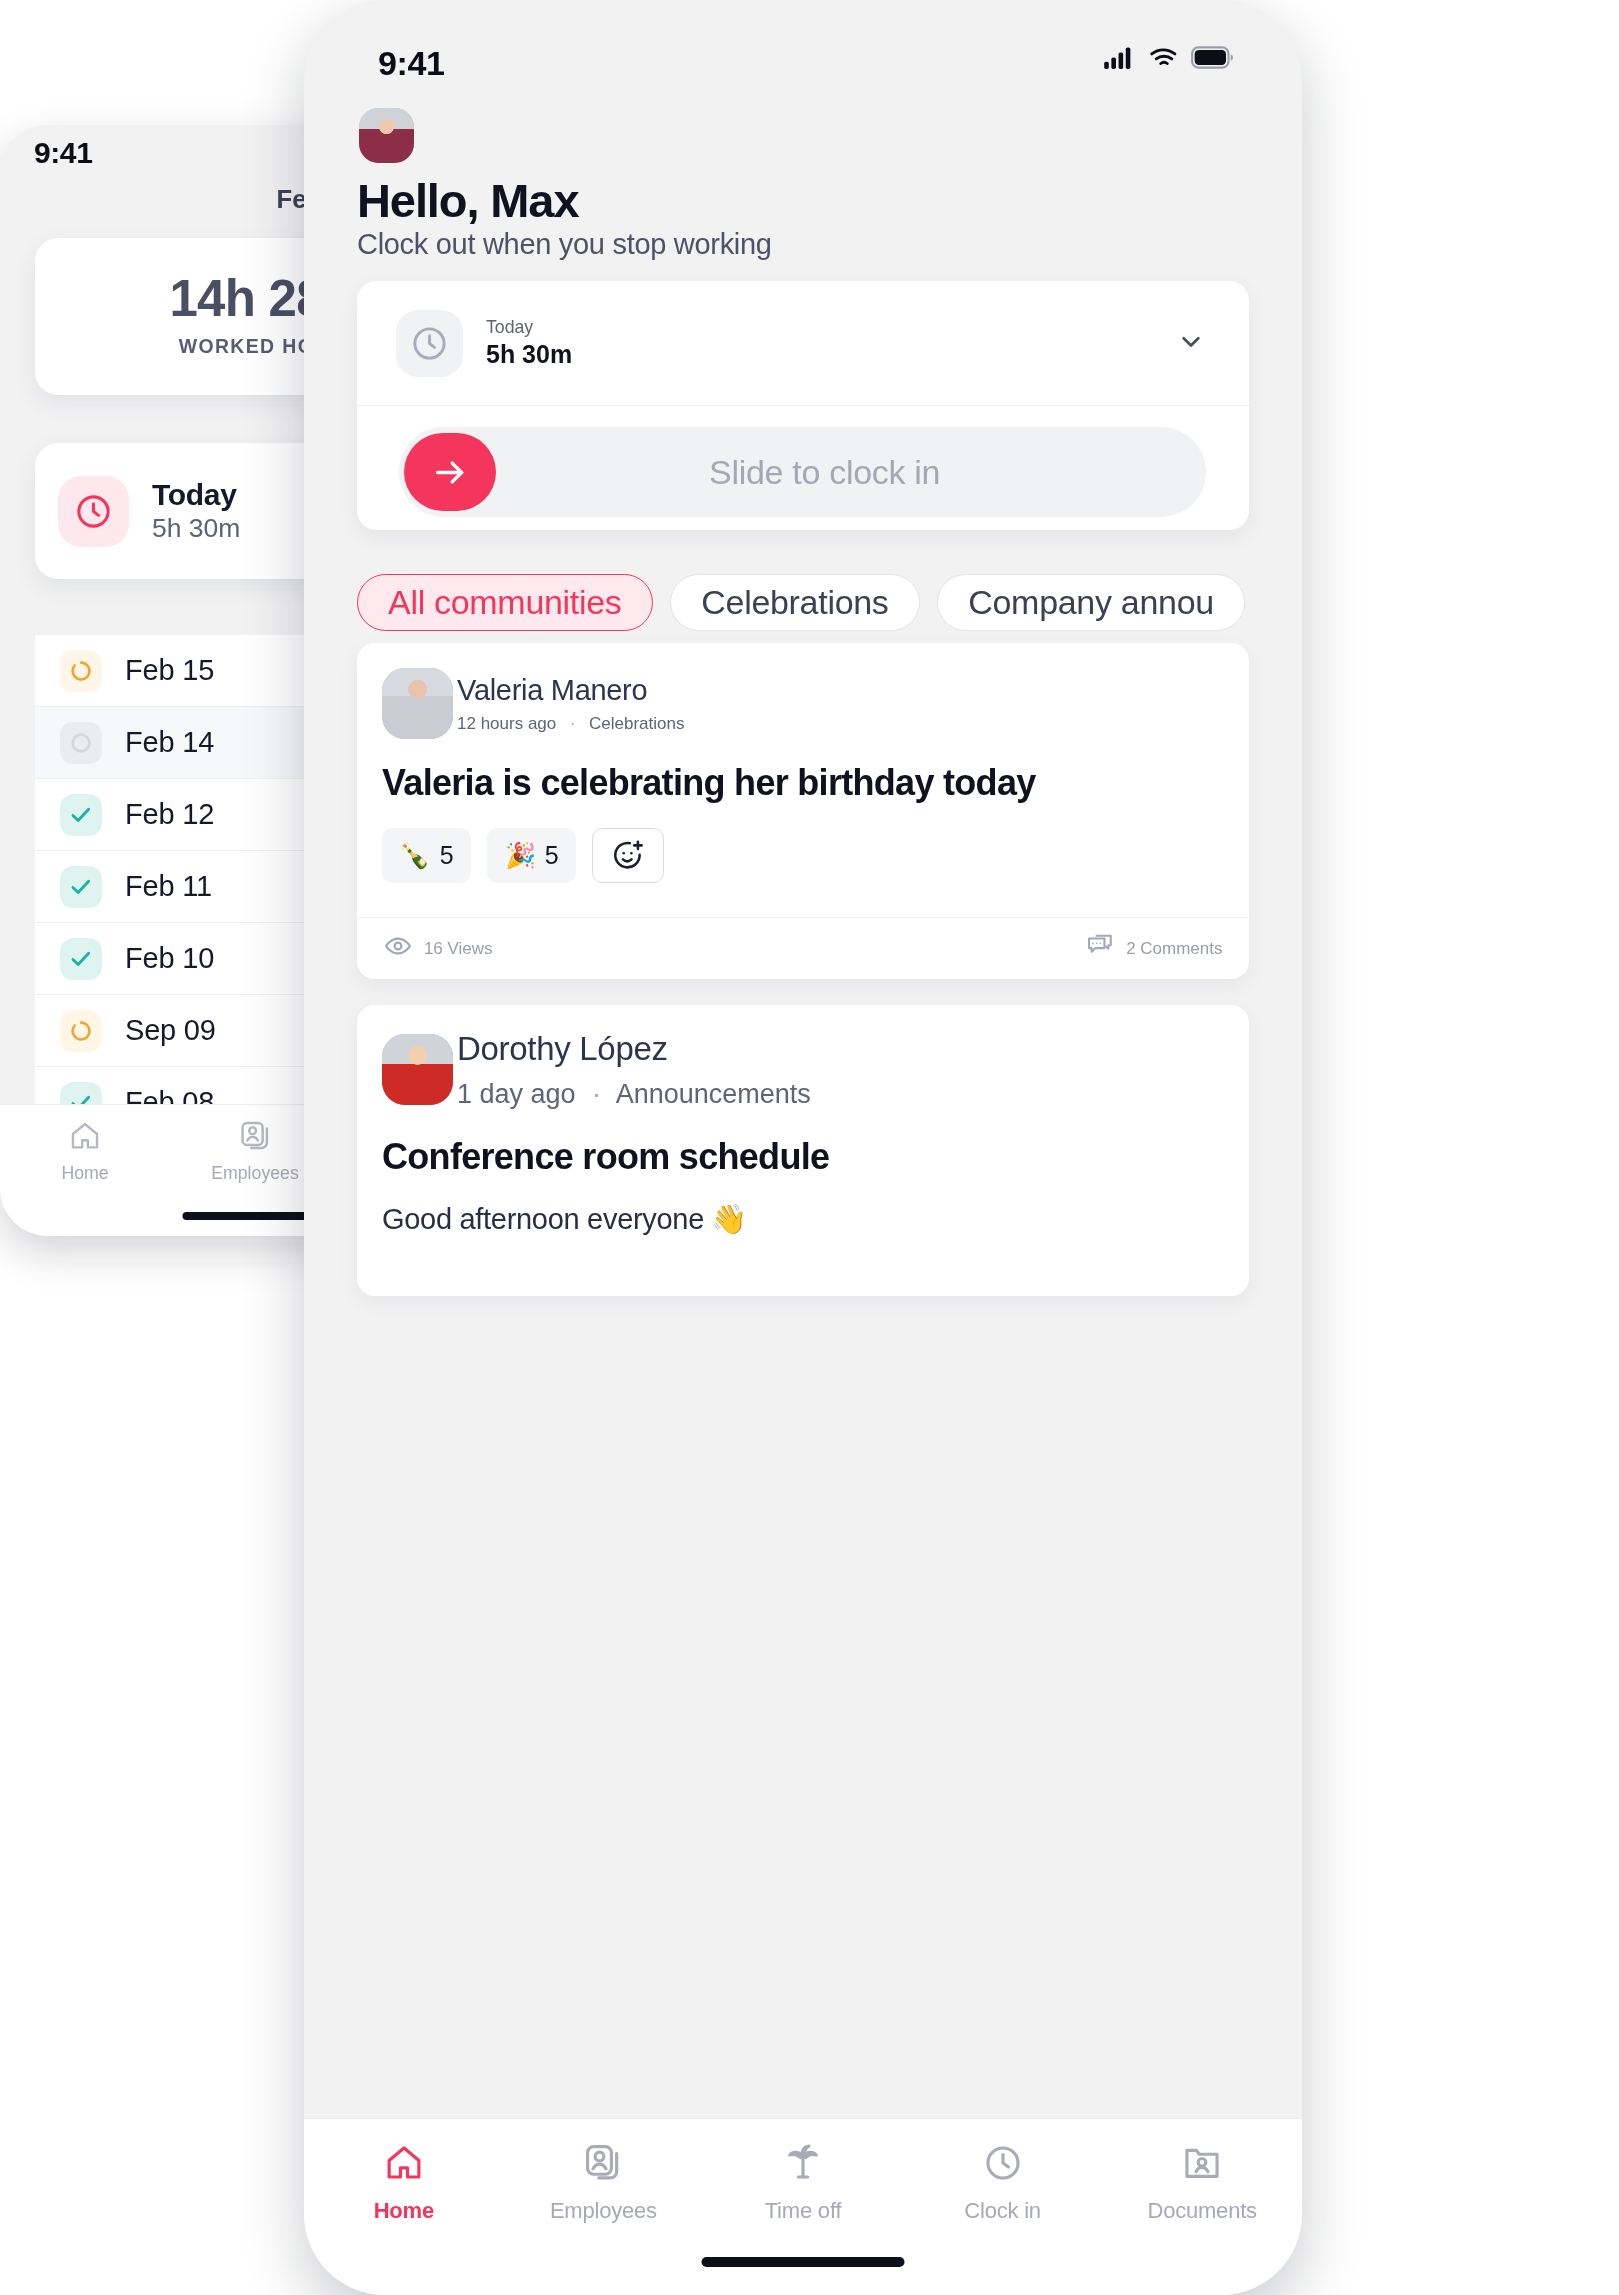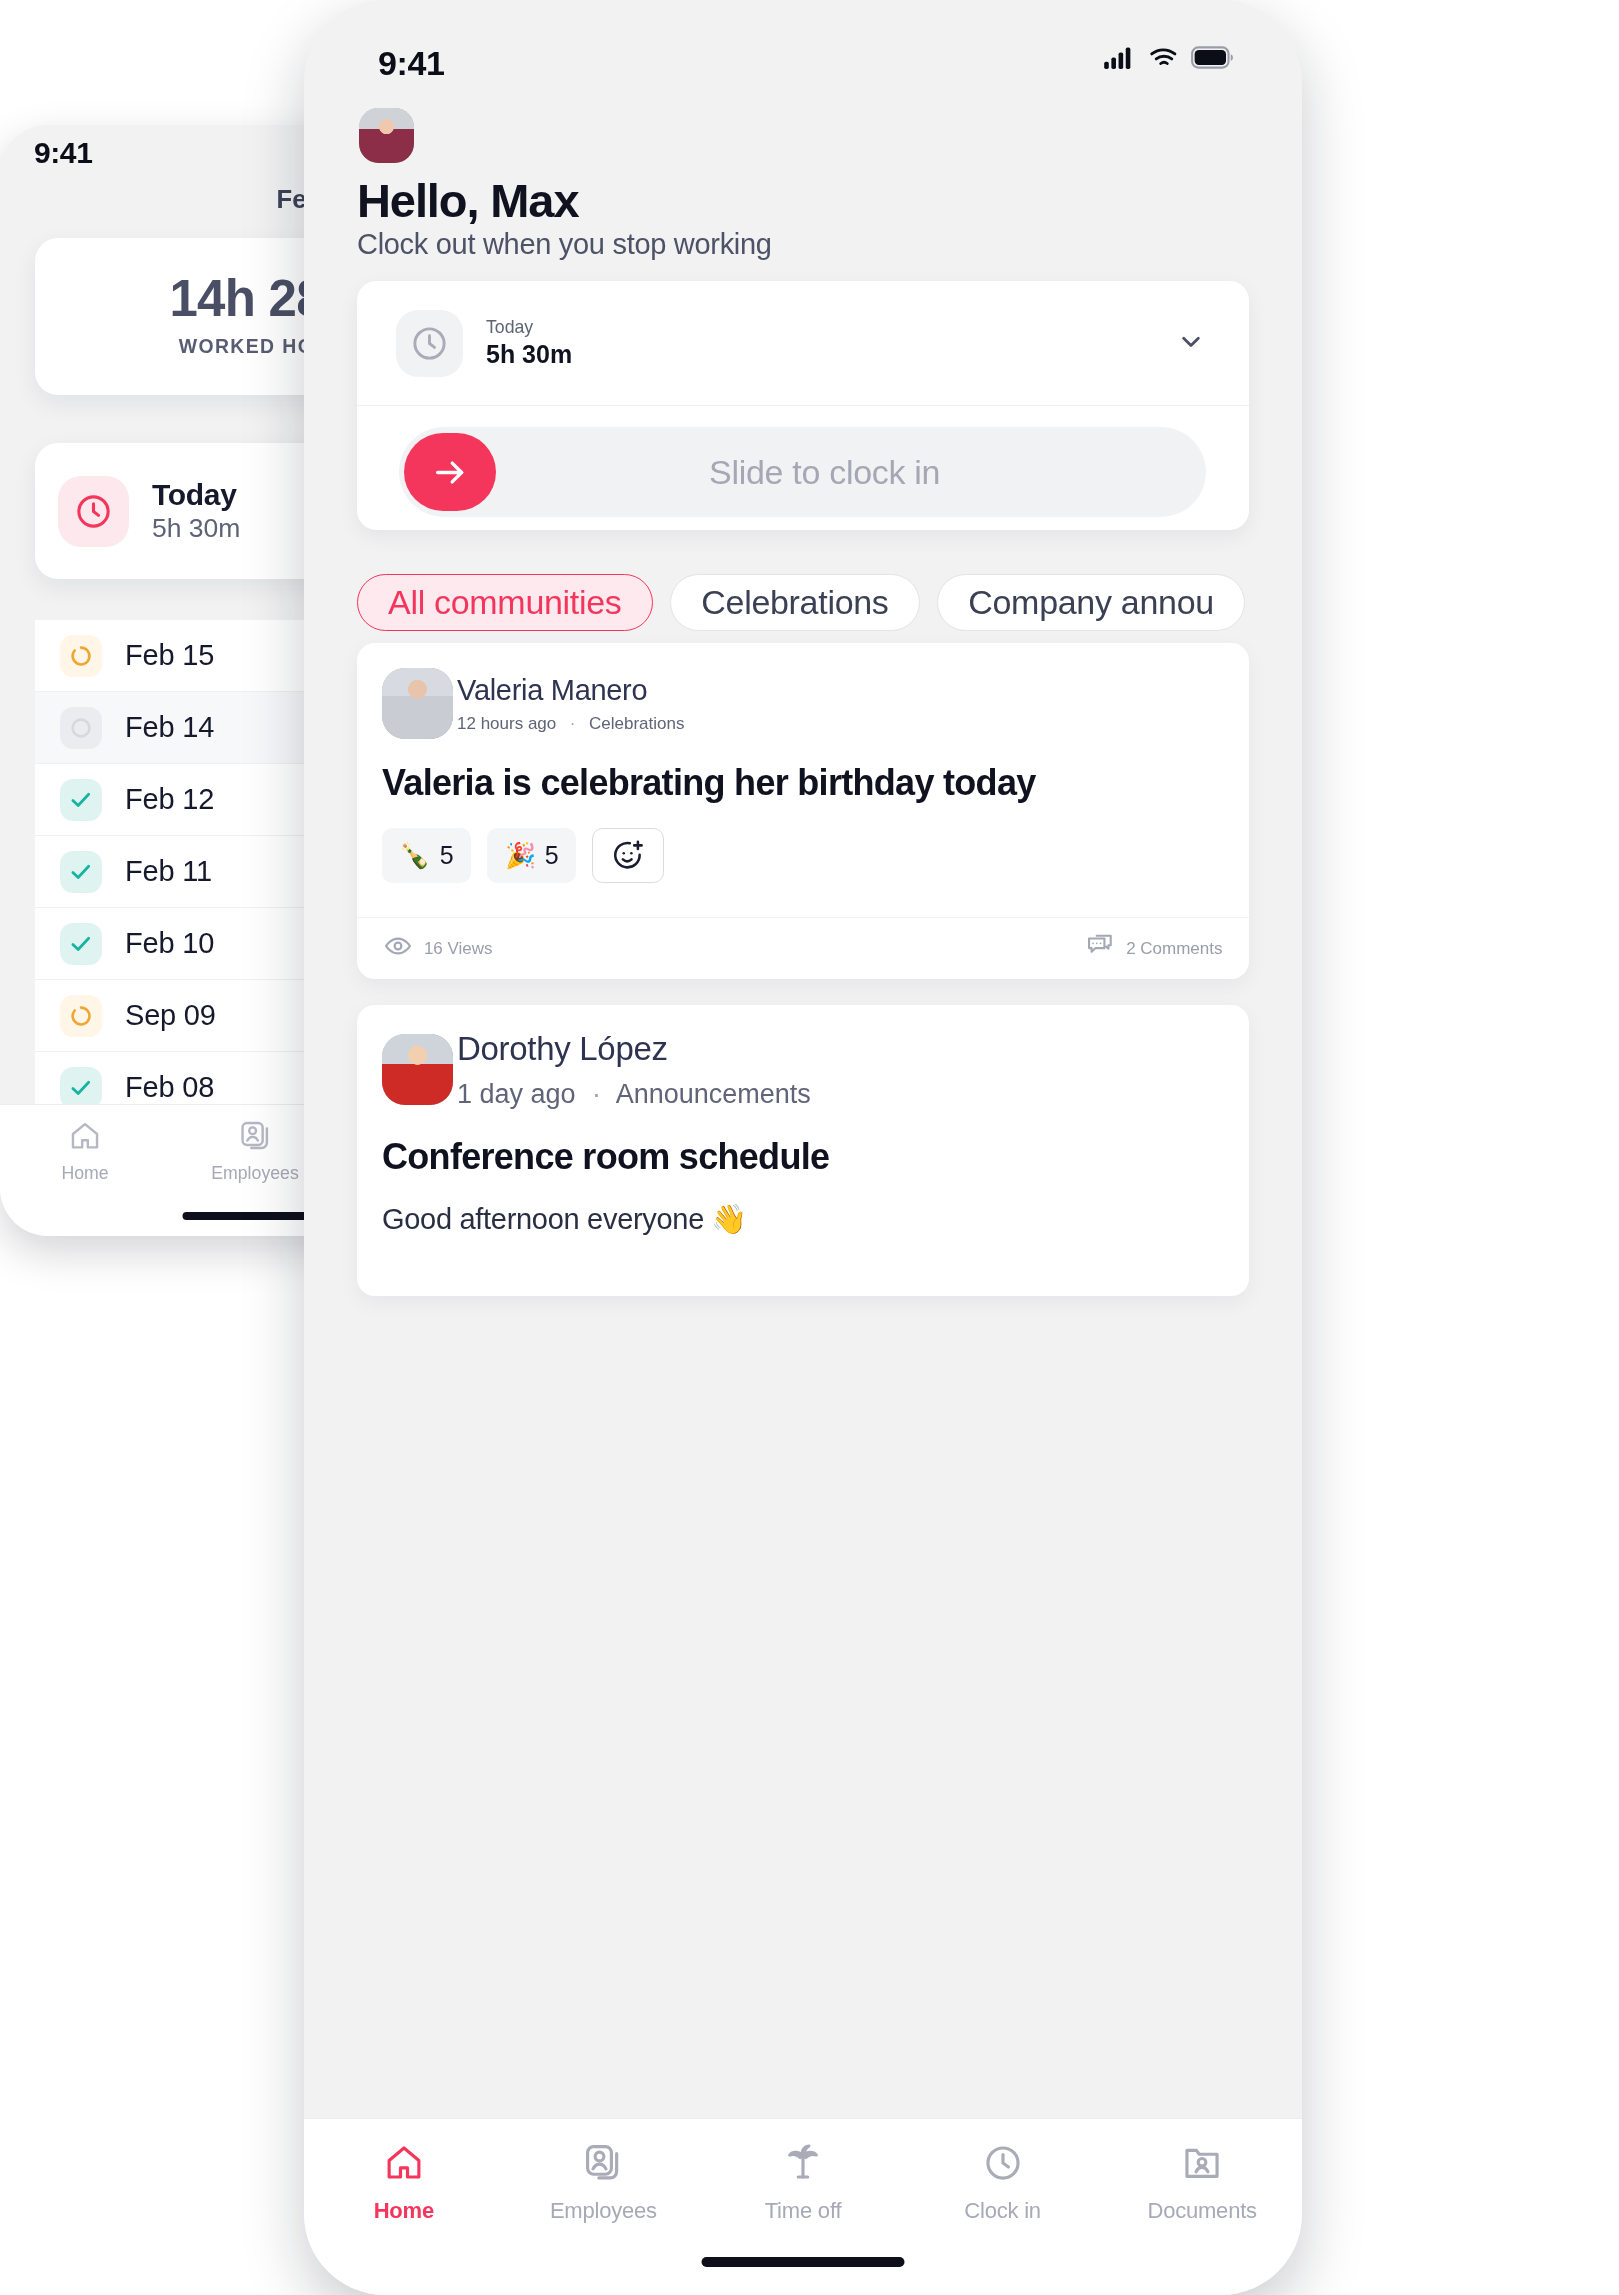--- a/index.html
+++ b/index.html
@@ -118,21 +118,21 @@
     font-size: 30px; font-weight: 700; color: #16192b;
     letter-spacing: -0.3px;
   }
   .l-today-sub {
     font-size: 26.5px; font-weight: 400; color: #5d6275;
     margin-top: 1.8px;
   }
 
   .l-list {
     position: absolute;
-    left: 35px; top: 495px;
+    left: 35px; top: 510px;
     width: 505px;
     background: #15803d;
   }
   .l-row {
     height: 72px;
     display: flex;
     align-items: center;
     border-bottom: 0.9px solid #eef0f3;
     background: #ffffff;
   }

